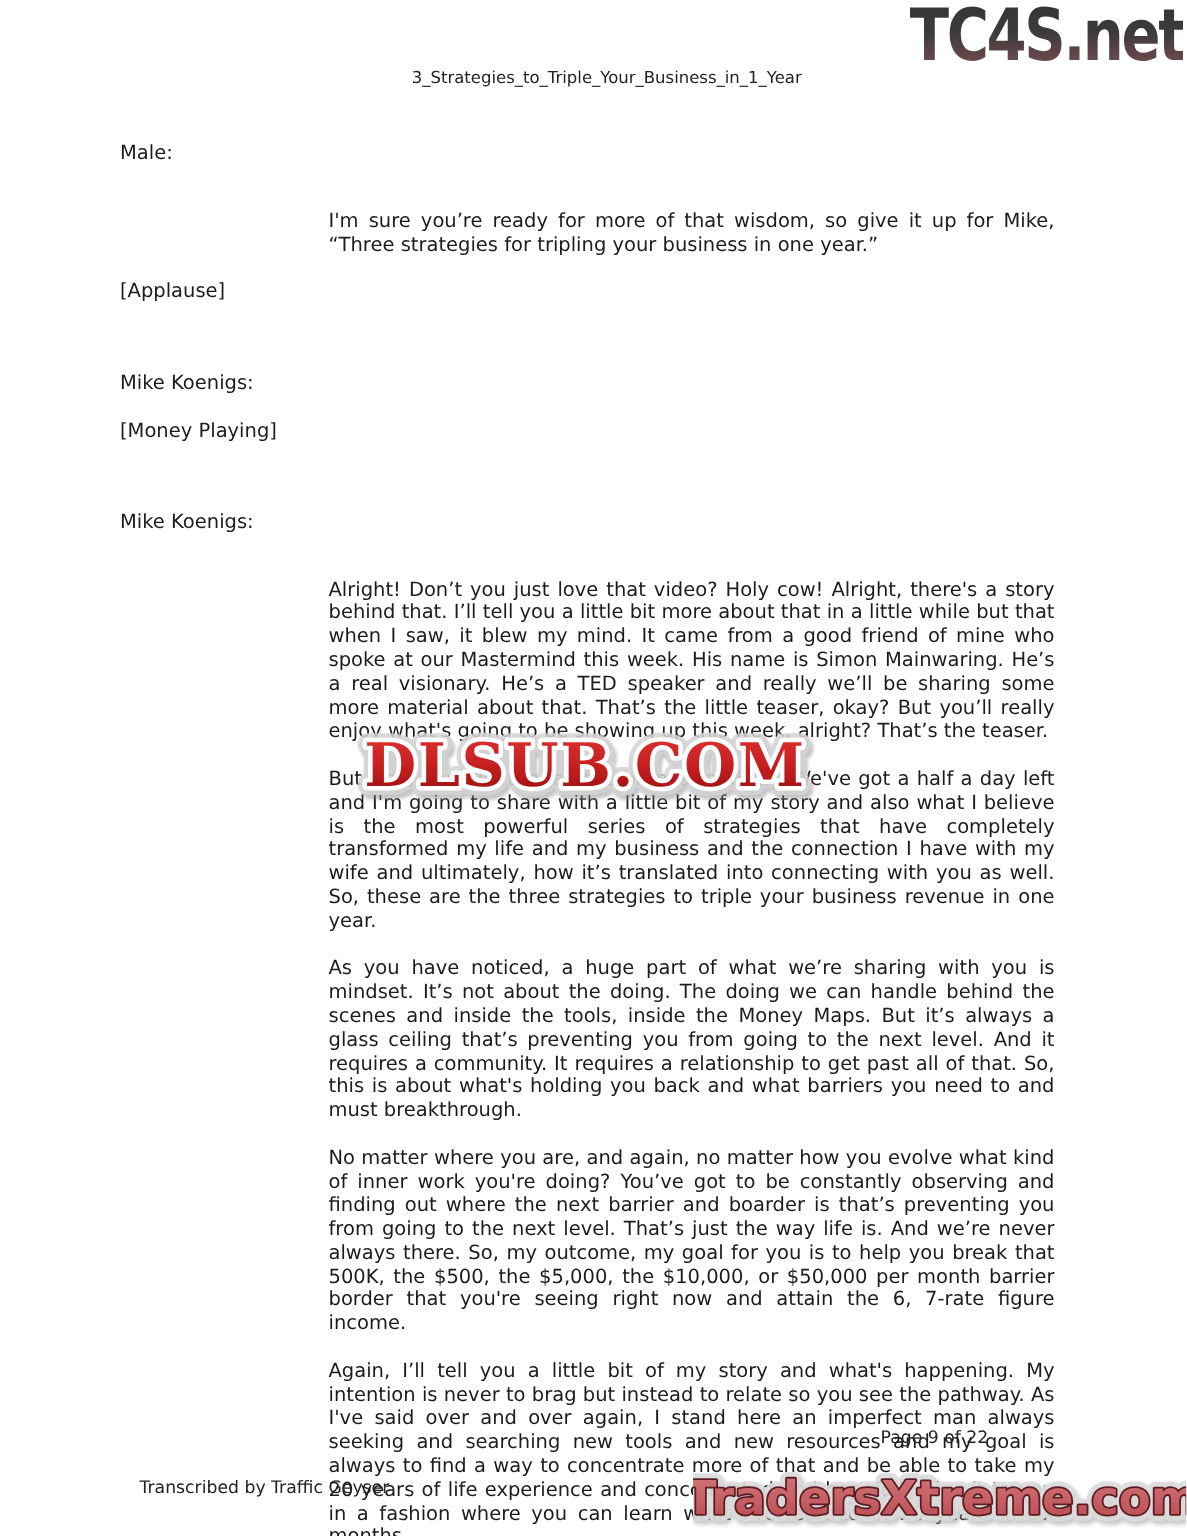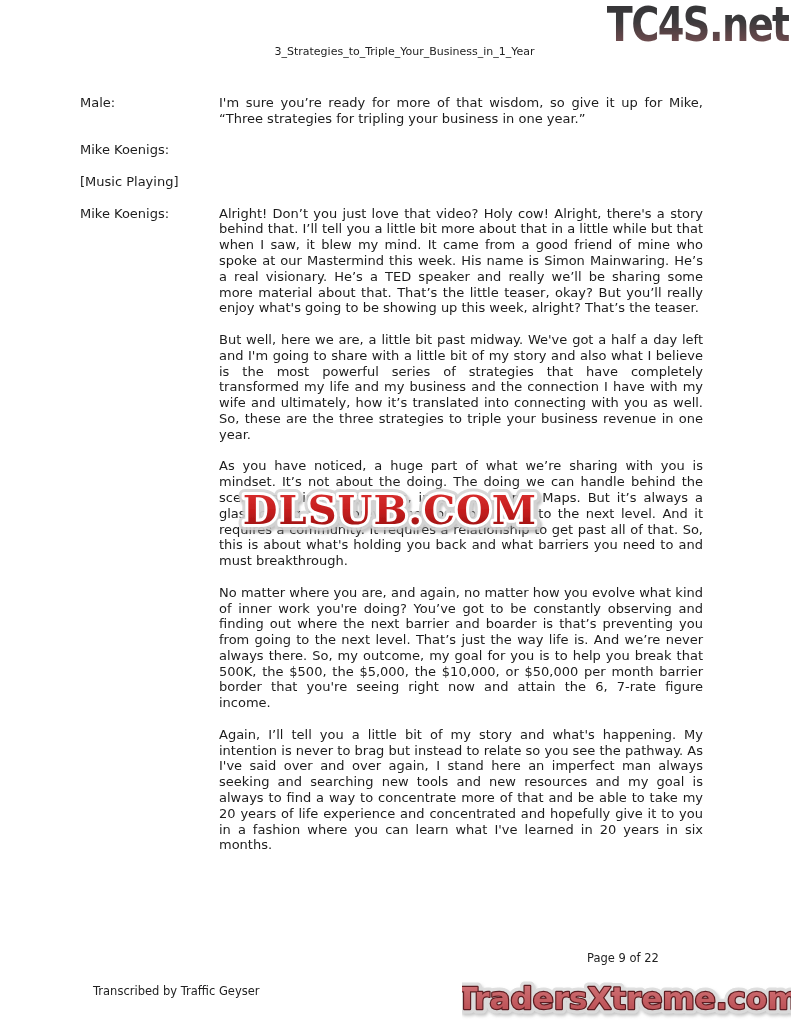--- a/index.html
+++ b/index.html
@@ -44,21 +44,21 @@
   .content {
     position: absolute;
     top: 95px;
     left: 80px;
     width: 623px;
     font-size: 13px;
     line-height: 15.8px;
   }
   .row { display: flex; margin-bottom: 15.8px; }
   .speaker { width: 139px; flex-shrink: 0; }
-  .speech { width: 484px; text-align: justify; }
+  .speech { width: 484px; text-align: justify; margin-top: 45px; }
   .speech p { margin: 0 0 15.8px 0; }
   .speech p:last-child { margin-bottom: 0; }
 
   
   .dlsub-watermark {
     position: absolute;
     left: 234px;
     top: 482px;
     pointer-events: none;
   }
@@ -134,27 +134,31 @@
 
   <div class="content">
 
     <div class="row">
       <div class="speaker">Male:</div>
       <div class="speech">
         <p>I'm sure you’re ready for more of that wisdom, so give it up for Mike, “Three strategies for tripling your business in one year.”</p>
       </div>
     </div>
 
+    <div class="row">
+      <div class="speaker">[Applause]</div>
+      <div class="speech"></div>
+    </div>
 
     <div class="row">
       <div class="speaker">Mike Koenigs:</div>
     </div>
 
     <div class="row">
-      <div class="speaker">[Music Playing]</div>
+      <div class="speaker">[Money Playing]</div>
       <div class="speech"></div>
     </div>
 
     <div class="row">
       <div class="speaker">Mike Koenigs:</div>
       <div class="speech">
         <p>Alright!  Don’t you just love that video?  Holy cow!  Alright, there's a story behind that.  I’ll tell you a little bit more about that in a little while but that when I saw, it blew my mind.  It came from a good friend of mine who spoke at our Mastermind this week.  His name is Simon Mainwaring.  He’s a real visionary.  He’s a TED speaker and really we’ll be sharing some more material about that.  That’s the little teaser, okay?  But you’ll really enjoy what's going to be showing up this week, alright?  That’s the teaser.</p>
         <p>But well, here we are, a little bit past midway.  We've got a half a day left and I'm going to share with a little bit of my story and also what I believe is the most powerful series of strategies that have completely transformed my life and my business and the connection I have with my wife and ultimately, how it’s translated into connecting with you as well.  So, these are the three strategies to triple your business revenue in one year.</p>
         <p>As you have noticed, a huge part of what we’re sharing with you is mindset.  It’s not about the doing.  The doing we can handle behind the scenes and inside the tools, inside the Money Maps.  But it’s always a glass ceiling that’s preventing you from going to the next level.  And it requires a community.  It requires a relationship to get past all of that.  So, this is about what's holding you back and what barriers you need to and must breakthrough.</p>
         <p>No matter where you are, and again, no matter how you evolve what kind of inner work you're doing?  You’ve got to be constantly observing and finding out where the next barrier and boarder is that’s preventing you from going to the next level.  That’s just the way life is.  And we’re never always there.  So, my outcome, my goal for you is to help you break that 500K, the $500, the $5,000, the $10,000, or $50,000 per month barrier border that you're seeing right now and attain the 6, 7-rate figure income.</p>

